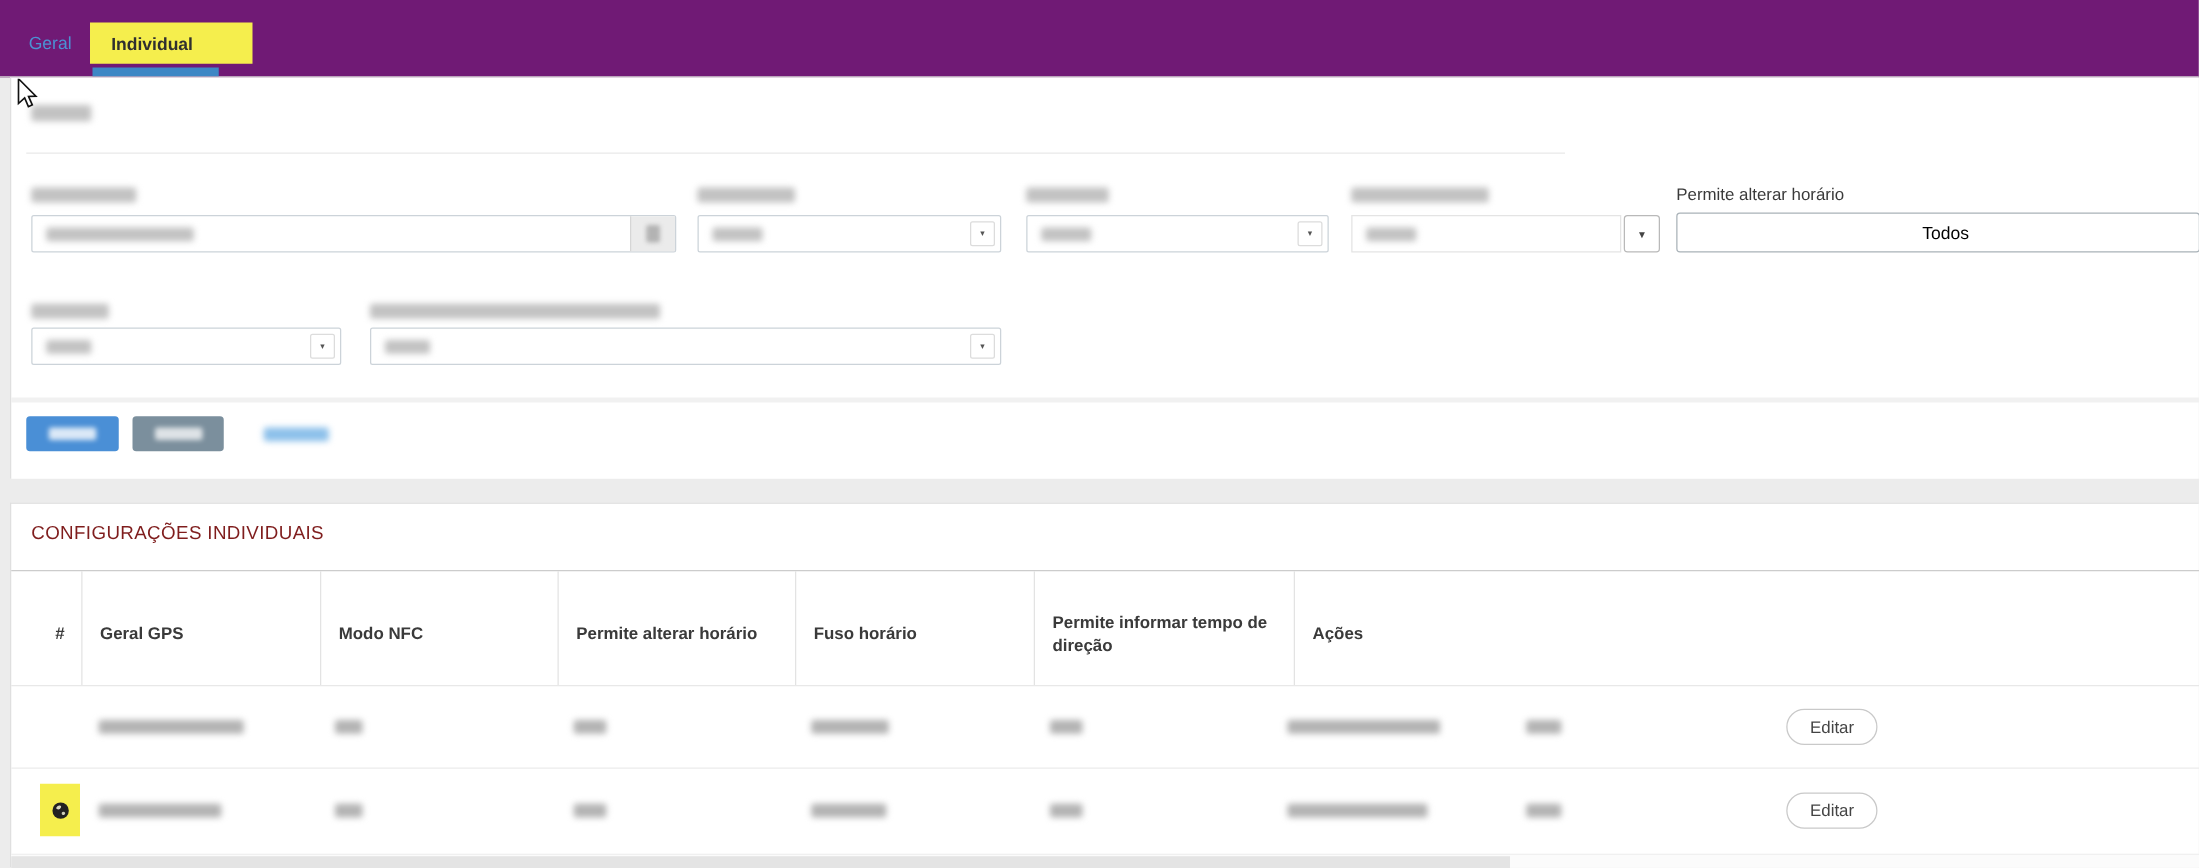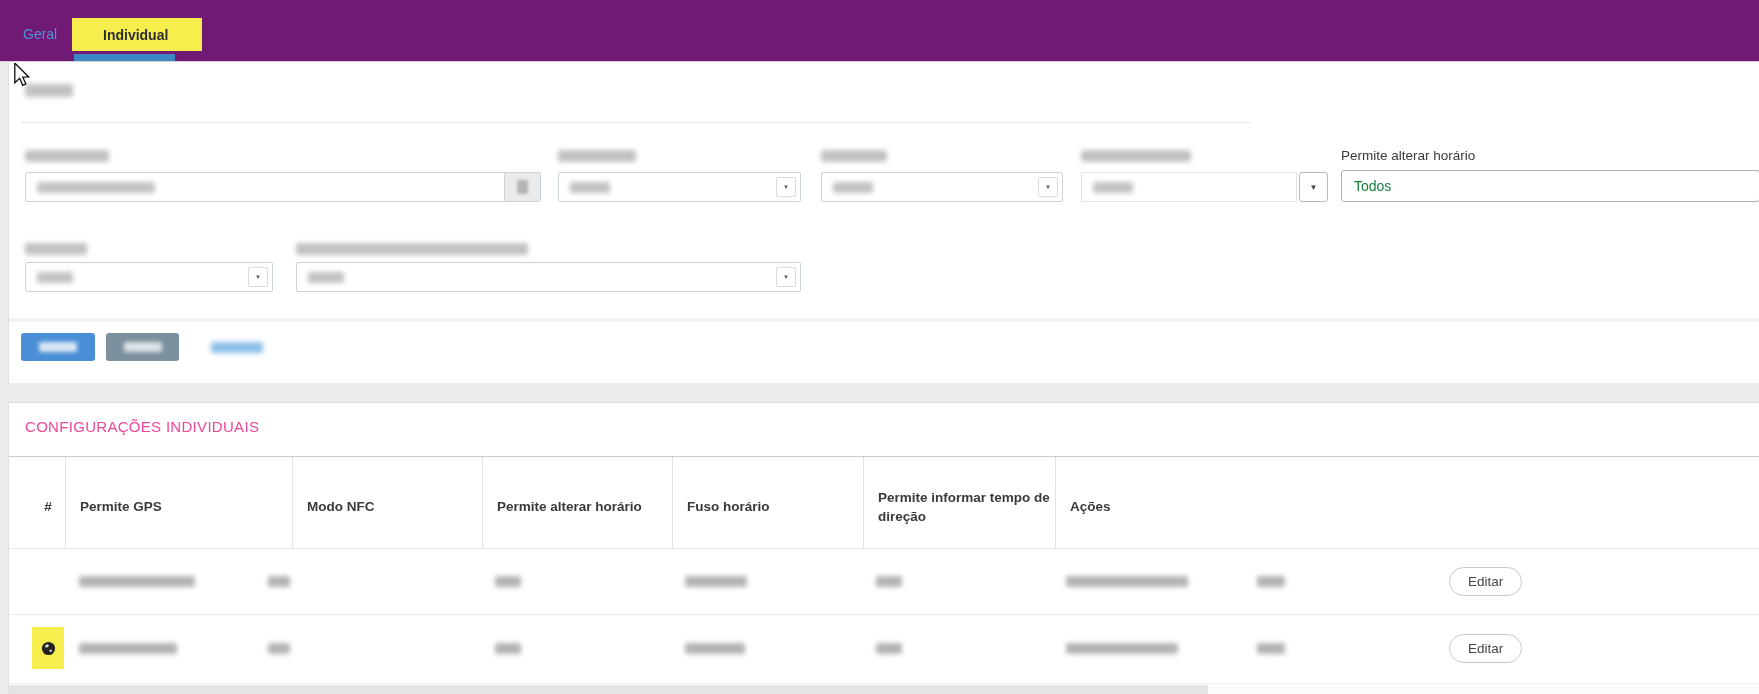--- a/index.html
+++ b/index.html
@@ -7,21 +7,21 @@
     font-family:"Liberation Sans", sans-serif; background:#ececec; }
   .abs { position:absolute; }
 
   
   .tabbar { position:absolute; top:0; left:0; width:1759px; height:62px;
     background:#701a75; border-bottom:1px solid #d2d2d2; }
   .tab-geral { position:absolute; left:23px; top:26px; font-size:14px; color:#4b92d4;
     cursor:pointer; }
   .tab-active-hl { position:absolute; left:72px; top:18px; width:130px; height:33px;
     background:#f5ee4d; display:flex; align-items:center; }
-  .tab-active-hl span { padding-left:31px; font-size:14px; font-weight:bold; color:#2f2f2f; }
+  .tab-active-hl span { padding-left:17px; font-size:14px; font-weight:bold; color:#2f2f2f; }
   .tab-underline { position:absolute; left:74px; top:54px; width:101px; height:7px;
     background:#3d87c5; }
 
   
   .cursor { position:absolute; left:12px; top:63px; z-index:40; }
 
   
   .filter-panel { position:absolute; top:62px; left:8px; width:1751px; height:321px;
     background:#ffffff; border-left:1px solid #dfdfdf; }
   .table-panel { position:absolute; top:402px; left:8px; width:1751px; height:292px;
@@ -45,51 +45,51 @@
     justify-content:center; font-size:7px; color:#555; background:#fff; }
   .input-addon { position:absolute; right:0; top:0; width:36px; height:28px;
     background:#ebebeb; border-left:1px solid #d6d6d6; display:flex;
     align-items:center; justify-content:center; }
   .combo-input { border:1px solid #e4e4e4; border-radius:0; }
   .combo-btn { position:absolute; height:30px; width:29px; background:#fff;
     border:1px solid #b9b9b9; border-radius:3px; display:flex; align-items:center;
     justify-content:center; font-size:8px; color:#444; cursor:pointer; }
   .big-select { position:absolute; height:32px; background:#fff;
     border:1px solid #a9b2b8; border-radius:3px; display:flex; align-items:center;
-    font-size:14px; color:#15803d; }
+    font-size:14px; color:#000000;justify-content:center; }
   .big-select span { padding-left:12px; }
 
   .footer-band { position:absolute; left:0; width:1751px; height:4px; background:#f1f1f1; }
   .btn { position:absolute; height:28px; border-radius:3px; border:none;
     display:flex; align-items:center; justify-content:center; cursor:pointer; }
   .btn .blob { filter:blur(2px); }
   .btn-primary { background:#4a8fd6; }
   .btn-secondary { background:#7b8f9d; }
   .link-blob { position:absolute; background:#8cc0ea; border-radius:2px;
     filter:blur(2.5px); cursor:pointer; }
 
   
-  .tbl-title { position:absolute; left:16px; top:15px; font-size:15px; color:#ec4899;
+  .tbl-title { position:absolute; left:16px; top:15px; font-size:15px; color:#7f1d1d;
     letter-spacing:.3px; }
   .tbl-sep { position:absolute; top:53px; left:0; width:1751px; height:1px; background:#cccccc; }
   .thead { position:absolute; top:54px; left:0; width:1751px; height:92px;
     display:flex; padding-left:22px; border-bottom:1px solid #e8e8e8; }
   .th { display:flex; align-items:center; padding:10px 0 0 14px;
     font-size:13.5px; font-weight:bold; color:#3a3a3a; line-height:1.35; }
   .th + .th { border-left:1px solid #e3e3e3; }
   .th.c0 { padding-left:0; justify-content:center; }
   .trow { position:absolute; left:0; width:1751px; height:66px; display:flex;
     padding-left:22px; }
   .trow.r0 { top:146px; border-bottom:1px solid #ececec; }
   .trow.r1 { top:212px; }
   .td { display:flex; align-items:center; padding-left:14px; }
   .td.c0 { padding-left:0; justify-content:center; }
-  .c0 { width:34px; } .c1 { width:189px; } .c2 { width:191px; } .c3 { width:190px;margin-left:36px; }
+  .c0 { width:34px; } .c1 { width:189px; } .c2 { width:191px; } .c3 { width:190px; }
   .c4 { width:191px; } .c5 { width:190px; } .c6 { width:191px; } .c7 { width:192px; }
-  .c8 { flex:1; }
+  .c8 { flex:1;margin-left:16px; }
   .hl-cell { width:32px; height:42px; background:#f5ee4d; display:flex;
     align-items:center; justify-content:center; }
   .btn-edit { background:#fff; border:1px solid #c9c9c9; border-radius:16px;
     padding:6px 18px; font-size:13.5px; color:#444; font-family:"Liberation Sans",sans-serif;
     cursor:pointer; }
   .hscroll { position:absolute; bottom:0; left:0; width:1751px; height:11px;
     background:#fbfbfb; border-top:1px solid #f0f0f0; }
   .hscroll .thumb { position:absolute; left:0; top:1px; height:10px; width:1199px;
     background:#e4e4e4; }
 </style>
@@ -168,21 +168,21 @@
   <span class="link-blob" style="left:202px; top:280px; width:52px; height:11px;"></span>
 </div>
 
 <div class="table-panel">
 
   <div class="tbl-title">CONFIGURAÇÕES INDIVIDUAIS</div>
   <div class="tbl-sep"></div>
 
   <div class="thead">
     <div class="th c0">#</div>
-    <div class="th c2">Permite GPS</div>
+    <div class="th c2">Geral GPS</div>
     <div class="th c3">Modo NFC</div>
     <div class="th c5">Permite alterar horário</div>
     <div class="th c6">Fuso horário</div>
     <div class="th c7">Permite informar tempo de direção</div>
     <div class="th c8">Ações</div>
   </div>
 
   <div class="trow r0">
     <div class="td c0"></div>
     <div class="td c1">

